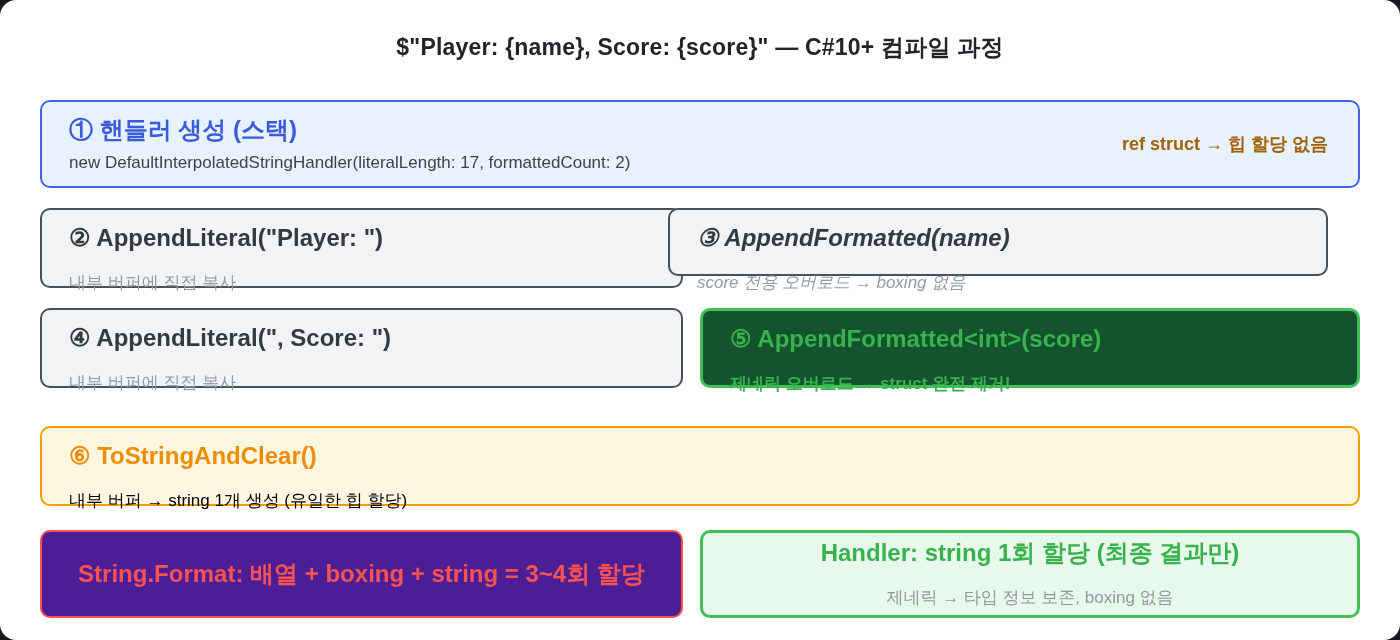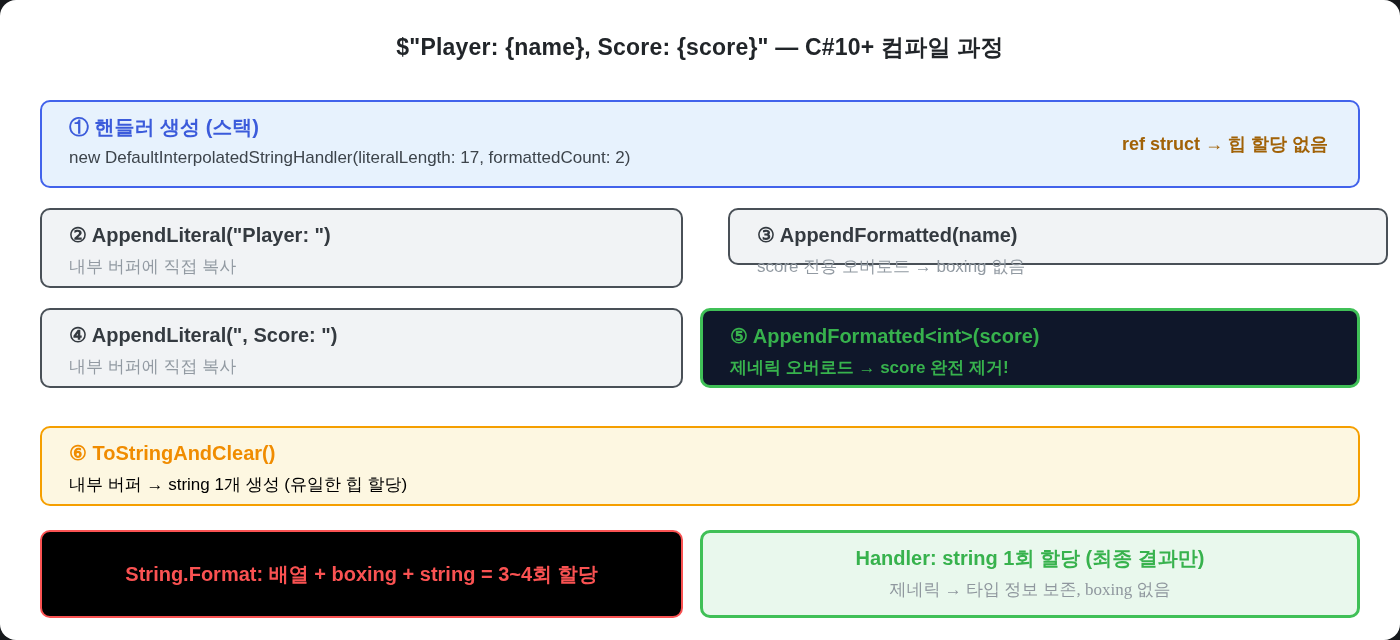--- a/index.html
+++ b/index.html
@@ -28,28 +28,28 @@
     letter-spacing: 0.2px;
   }
   .box {
     position: absolute;
     box-sizing: border-box;
     border-radius: 10px;
     border: 2px solid;
     padding: 12px 27px;
   }
   .box .title {
-    font-size: 20px;
+    font-size: 24px;
     font-weight: bold;
     line-height: 1.35;
   }
   .box .sub {
     font-size: 17px;
     line-height: 1.5;
-    margin-top: 5px;
+    margin-top: 16px;
   }
   
   .box-blue {
     left: 40px; top: 100px; width: 1320px; height: 88px;
     background: #e7f2fd;
     border-color: #4263eb;
   }
   .box-blue .title { color: #3b5bdb; }
   .box-blue .code {
     font-size: 17px;
@@ -68,21 +68,21 @@
   }
   
   .box-gray {
     background: #f1f3f5;
     border-color: #495057;
   }
   .box-gray .title { color: #343a40; }
   .box-gray .sub { color: #929aa2; }
   
   .box-green-step {
-    background: #0f172a;
+    background: #14532d;
     border-color: #40c057;
     border-width: 3px;
   }
   .box-green-step .title { color: #37b24d; }
   .box-green-step .sub { color: #37b24d; font-weight: bold; }
   
   .box-orange {
     left: 40px; top: 426px; width: 1320px; height: 80px;
     background: #fdf7e1;
     border-color: #f59f00;
@@ -94,37 +94,37 @@
     top: 530px; height: 88px;
     display: flex;
     flex-direction: column;
     align-items: center;
     justify-content: center;
     text-align: center;
     padding: 10px 20px;
   }
   .box-red {
     left: 40px; width: 643px;
-    background: #000000;
+    background: #4c1d95;
     border-color: #fa5252;
     border-width: 2.5px;
   }
   .box-red .title { color: #fa5252; }
   .box-red .sub { color: #8f979e; }
   .box-green-final {
     left: 700px; width: 660px;
     background: #e9f8ed;
     border-color: #40c057;
     border-width: 3px;
   }
   .box-green-final .title { color: #37b24d; }
-  .box-green-final .sub { color: #8f979e; font-family: Liberation Serif, serif; }
+  .box-green-final .sub { color: #8f979e; }
   
   .pos-r2-left  { left: 40px;  top: 208px; width: 643px; height: 80px; }
-  .pos-r2-right { left: 728px; top: 208px; width: 660px; height: 57px; }
+  .pos-r2-right { left: 668px; top: 208px; width: 660px; height: 68px; font-style: italic; }
   .pos-r3-left  { left: 40px;  top: 308px; width: 643px; height: 80px; }
   .pos-r3-right { left: 700px; top: 308px; width: 660px; height: 80px; }
 </style>
 </head>
 <body>
 
 <div class="canvas">
 
   <div class="page-title">$"Player: {name}, Score: {score}" — C#10+ 컴파일 과정</div>
 
@@ -144,21 +144,21 @@
     <div class="sub">score 전용 오버로드 → boxing 없음</div>
   </div>
 
   <div class="box box-gray pos-r3-left">
     <div class="title">④ AppendLiteral(", Score: ")</div>
     <div class="sub">내부 버퍼에 직접 복사</div>
   </div>
 
   <div class="box box-green-step pos-r3-right">
     <div class="title">⑤ AppendFormatted&lt;int&gt;(score)</div>
-    <div class="sub">제네릭 오버로드 → score 완전 제거!</div>
+    <div class="sub">제네릭 오버로드 → struct 완전 제거!</div>
   </div>
 
   <div class="box box-orange">
     <div class="title">⑥ ToStringAndClear()</div>
     <div class="sub">내부 버퍼 → string 1개 생성 (유일한 힙 할당)</div>
   </div>
 
   <div class="box box-compare box-red">
     <div class="title">String.Format: 배열 + boxing + string = 3~4회 할당</div>
   </div>

